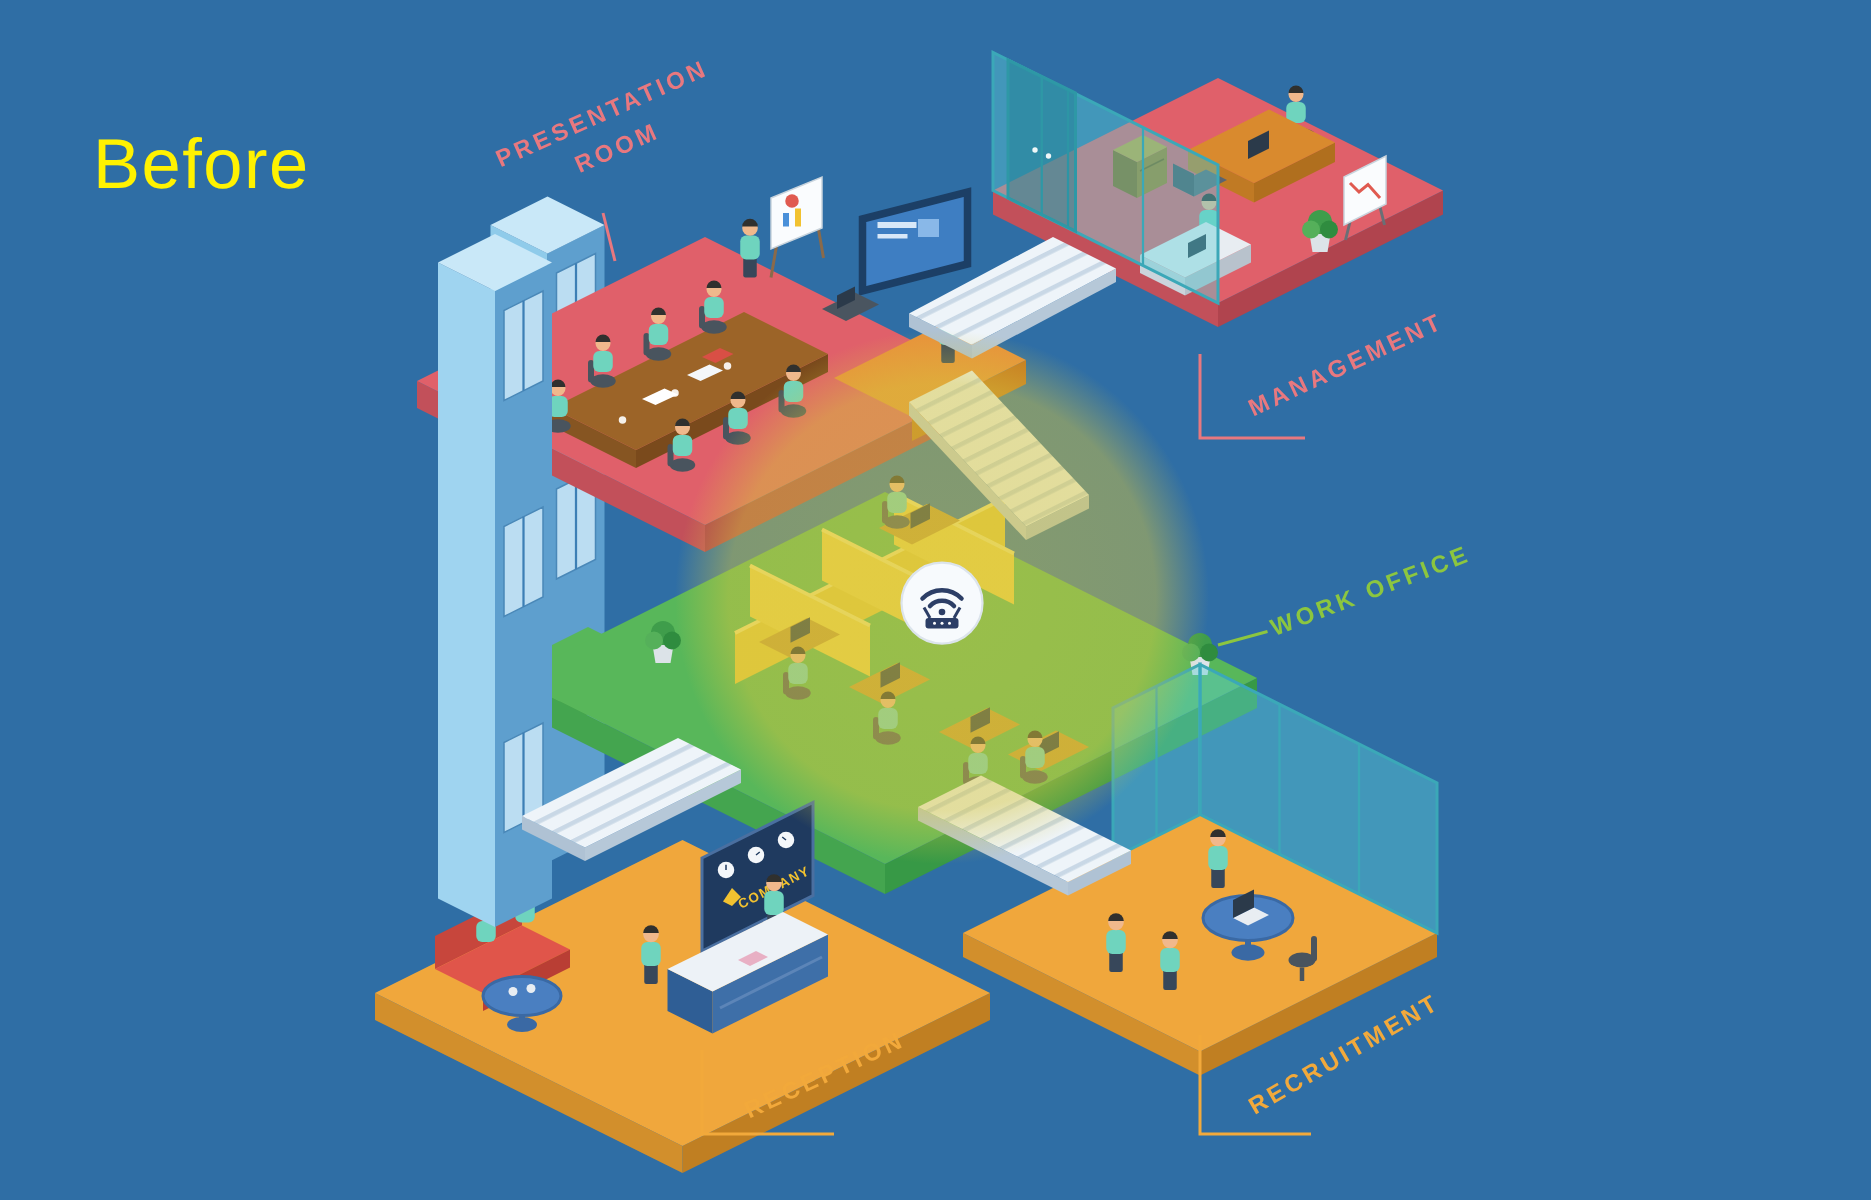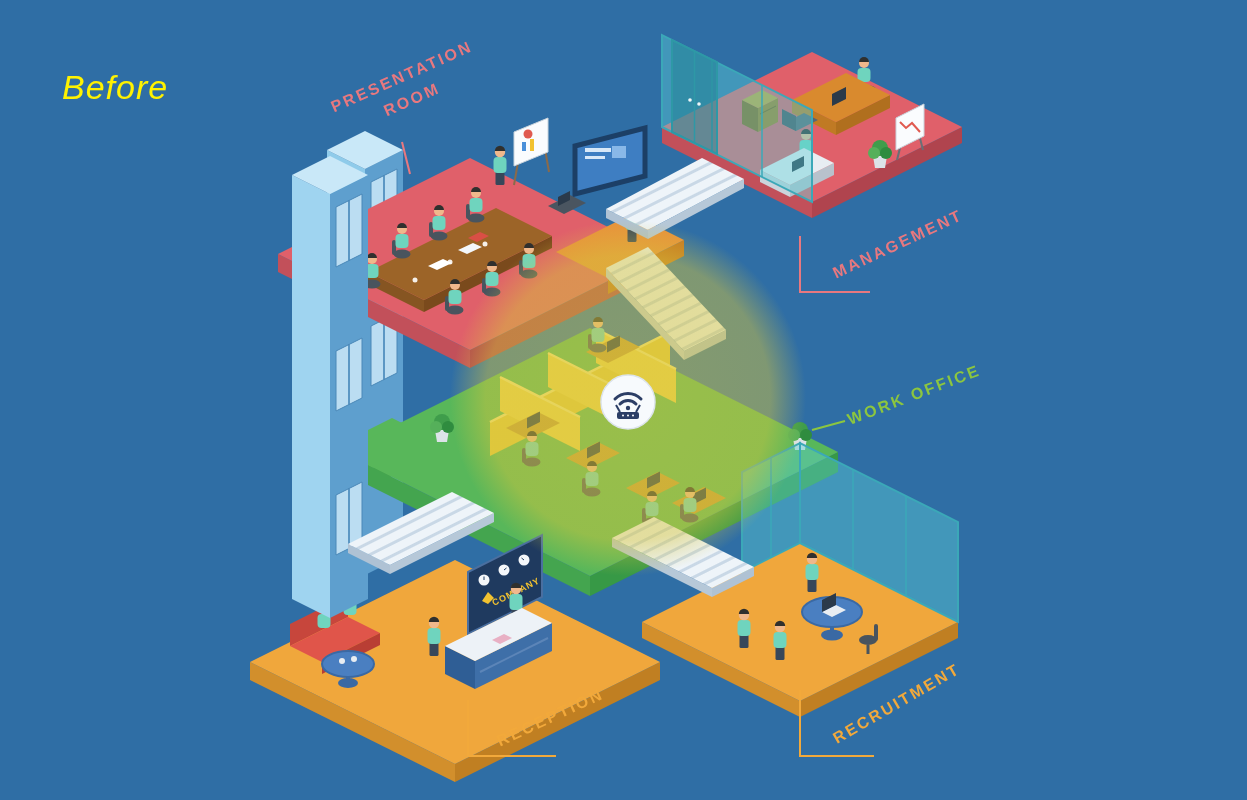--- a/index.html
+++ b/index.html
@@ -1,19 +1,19 @@
 <!DOCTYPE html>
 <html><head>
 <meta charset="utf-8">
 <style>
   html,body{margin:0;padding:0;background:#20354a;}
   .stage{position:relative;width:1247px;height:800px;background:#2F6EA5;overflow:hidden;
          font-family:"Liberation Sans",sans-serif;}
   .stage svg{position:absolute;left:0;top:0;}
-  .title{position:absolute;left:62px;top:68px;font-size:34px;color:#FFF200;letter-spacing:1px;font-style:italic;}
+  .title{position:absolute;left:62px;top:81px;font-size:47px;color:#FFF200;letter-spacing:1px;}
   .room-label{position:absolute;font-weight:bold;font-size:16px;letter-spacing:2.5px;
               transform-origin:0 0;white-space:nowrap;}
   .label-pres{left:318px;top:100px;width:172px;text-align:center;color:#E8787F;
               transform:rotate(-24deg);line-height:25px;}
   .label-mgmt{left:830px;top:266px;color:#E8787F;transform:rotate(-25deg);}
   .label-work{left:845px;top:412px;color:#8CC63F;transform:rotate(-21deg);}
   .label-recep{left:494px;top:734px;color:#F2A93B;transform:rotate(-25deg);}
   .label-recru{left:830px;top:732px;color:#F2A93B;transform:rotate(-30deg);}
 </style>
 </head>

